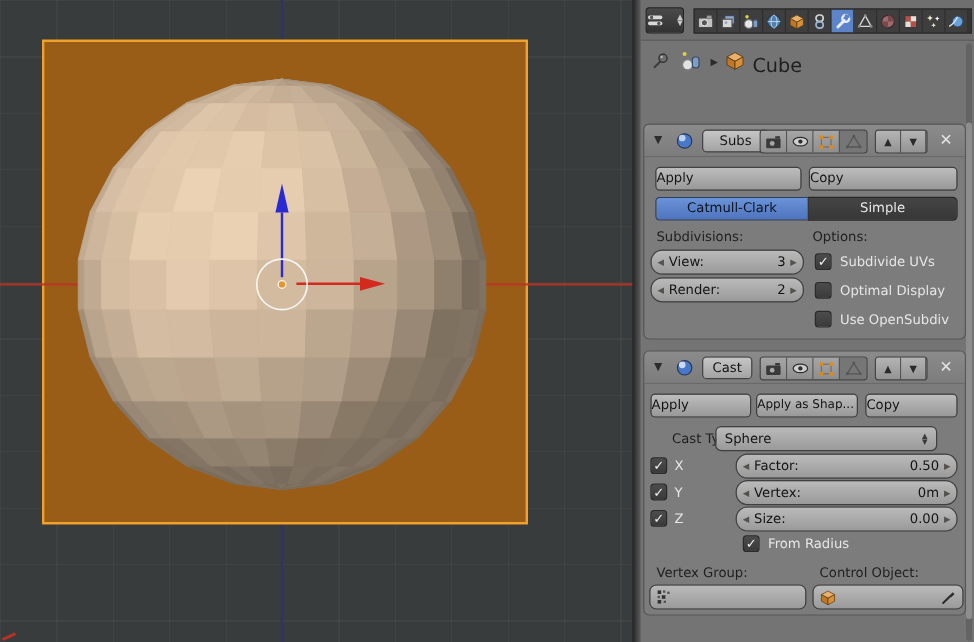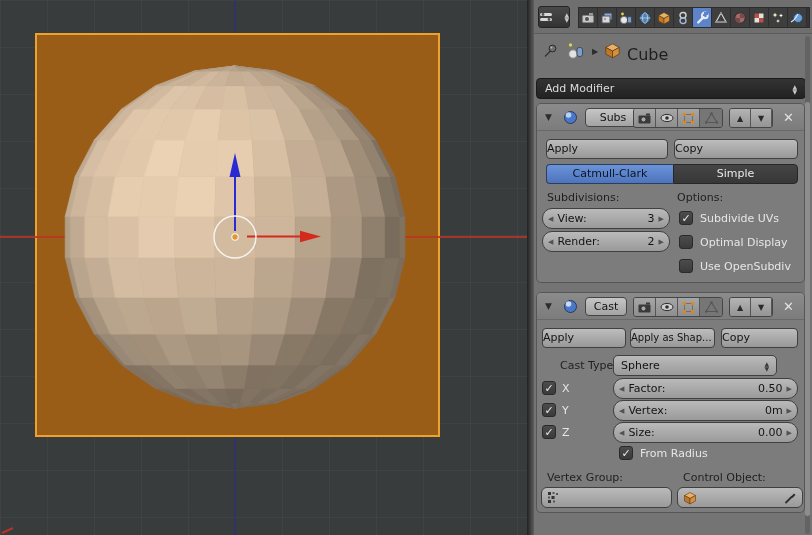--- a/index.html
+++ b/index.html
@@ -395,27 +395,20 @@
       </svg>
       <span class="abs crumb-sep" style="left:58px;top:12px;">▶</span>
       <svg class="abs" style="left:70px;top:7px;" width="17" height="17" viewBox="0 0 14 14">
         <polygon points="7,1.5 12.5,4.5 7,7.5 1.5,4.5" fill="#e8b06a" stroke="#5a3a10" stroke-width="0.6"></polygon>
         <polygon points="1.5,4.5 7,7.5 7,13 1.5,10" fill="#c07828" stroke="#5a3a10" stroke-width="0.6"></polygon>
         <polygon points="12.5,4.5 7,7.5 7,13 12.5,10" fill="#d89038" stroke="#5a3a10" stroke-width="0.6"></polygon>
       </svg>
       <span class="abs crumb-label" style="left:93px;top:10px;">Cube</span>
     </div>
 
-    <div class="abs menu-dark" style="left:2px;top:78px;width:270px;height:21px;">
-      <span>Add Modifier</span>
-      <span class="updn">
-          <span>▲</span>
-          <span>▼</span>
-        </span>
-    </div>
 
     <div class="abs modbox" style="left:2px;top:103px;width:269px;height:180px;">
       <div class="abs modhead">
         <span class="abs collapse" style="left:8px;top:8px;">▼</span>
         <svg class="abs" style="left:26px;top:6px;" width="15" height="15" viewBox="0 0 15 15">
           <circle cx="7.5" cy="7.5" r="6" fill="#4a78c8" stroke="#27395c"></circle>
           <circle cx="5.5" cy="5" r="2.8" fill="#cfe0f8" opacity="0.85"></circle>
         </svg>
         <div class="abs namebox" style="left:48px;top:4px;width:56px;height:19px;">Subs</div>
         <div class="abs icongrp" style="left:96px;top:4px;">
@@ -542,21 +535,21 @@
             </div>
         </div>
         <span class="abs closex" style="left:246px;top:7px;">✕</span>
       </div>
 
       <div class="abs btn" style="left:5px;top:35px;width:84px;height:20px;">Apply</div>
       <div class="abs btn" style="left:93px;top:35px;width:85px;height:20px;font-size:10px;">Apply as Shap...</div>
       <div class="abs btn" style="left:184px;top:35px;width:77px;height:20px;">Copy</div>
 
       <span class="abs lab-d" style="left:10px;top:66px;margin-left:13px;">Cast Type:</span>
-      <div class="abs drop" style="left:76px;top:62px;width:164px;height:21px;gap:23px;">
+      <div class="abs drop" style="left:59px;top:62px;width:185px;height:21px;gap:23px;">
         <span>Sphere</span>
         <span class="updn-dark">
             <span>▲</span>
             <span>▼</span>
           </span>
       </div>
 
       <div class="abs cb" style="left:5px;top:88px;">
         <span class="ck">✓</span>
       </div>

